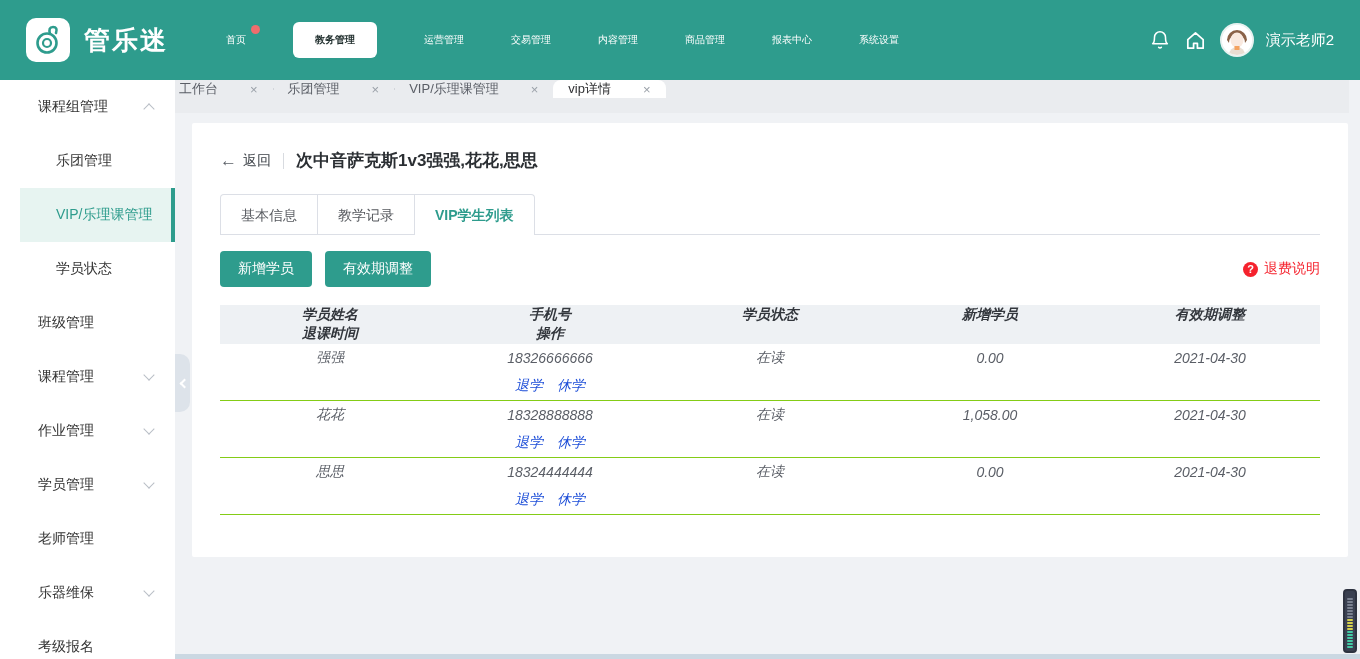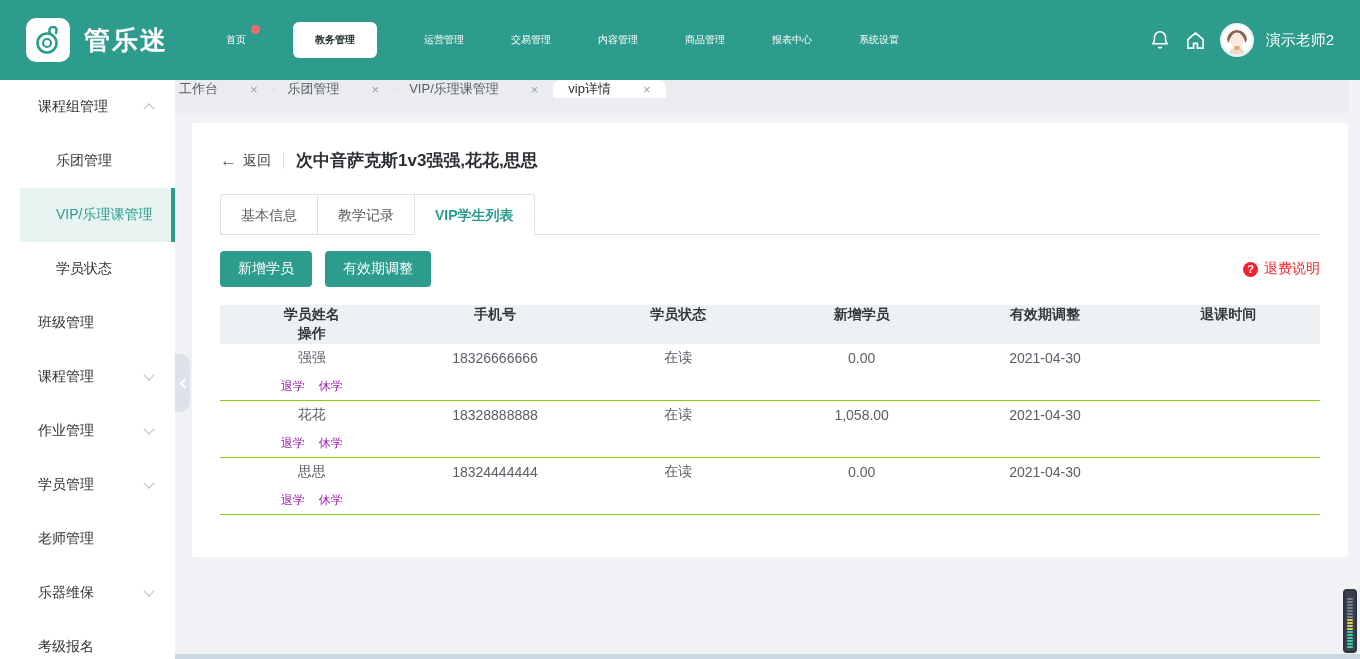--- a/index.html
+++ b/index.html
@@ -69,27 +69,27 @@
 
   .btn-row { margin-top:16px; display:flex; align-items:center; justify-content:space-between; }
   .btn-group { display:flex; gap:13px; }
   .teal-btn { background:#2e9c8d; color:#fff; font-size:14px; border:none; border-radius:4px;
               padding:9px 18px; cursor:pointer; font-family:inherit; }
   .refund-note { display:flex; align-items:center; gap:6px; color:#f5222d; font-size:14px; cursor:pointer; }
   .q-icon { width:15px; height:15px; border-radius:50%; background:#f5222d; color:#fff; font-size:11px;
             font-weight:bold; display:flex; align-items:center; justify-content:center; }
 
   .table { margin-top:18px; }
-  .thead, .trow { display:grid; grid-template-columns:repeat(6,1fr); align-items:center; text-align:center; }
+  .thead, .trow { display:grid; grid-template-columns:repeat(5,1fr); align-items:center; text-align:center;font-style:italic; }
   .thead { background:#eef1f4; height:39px; }
   .th { font-size:14px; color:#33373d; font-weight:600; }
   .trow { height:57px; border-bottom:1px solid #84cc16; }
   .td { font-size:14px; color:#5a5e66; }
   .td.actions { display:flex; justify-content:center; gap:14px; }
-  .action-link { color:#a21caf; font-size:12px; text-decoration:none; cursor:pointer; }
+  .action-link { color:#1d4ed8; font-size:14px; text-decoration:none; cursor:pointer; }
 
   
   .h-scrollbar { position:absolute; left:0; bottom:0; width:1360px; height:5px; background:#cbd8e2; }
   .level-meter { position:absolute; right:3px; bottom:6px; width:14px; height:64px; background:#3a4050;
                  border:2px solid #2e3340; border-radius:4px; display:flex; flex-direction:column;
                  justify-content:flex-end; gap:1px; padding:3px 2px; }
   .stripe { height:2px; border-radius:1px; }
   .stripe.g { background:#7a8190; } .stripe.y { background:#d6d04c; } .stripe.t { background:#43c9a5; }
 </style>
 </head>

